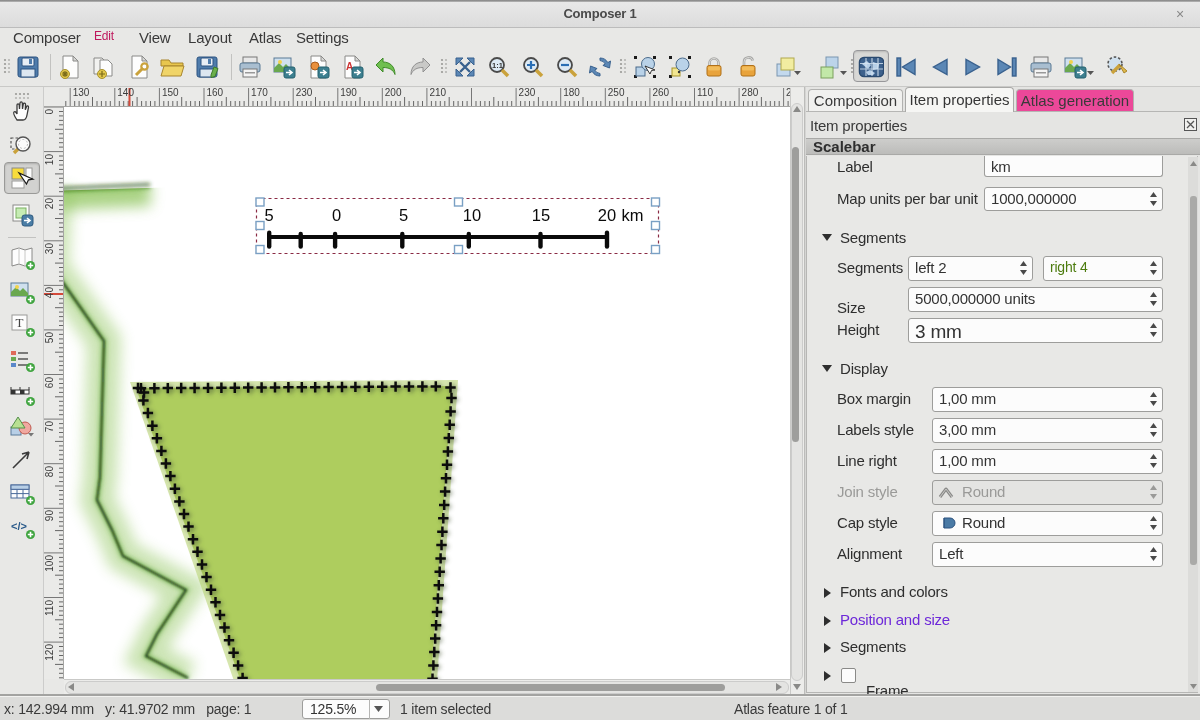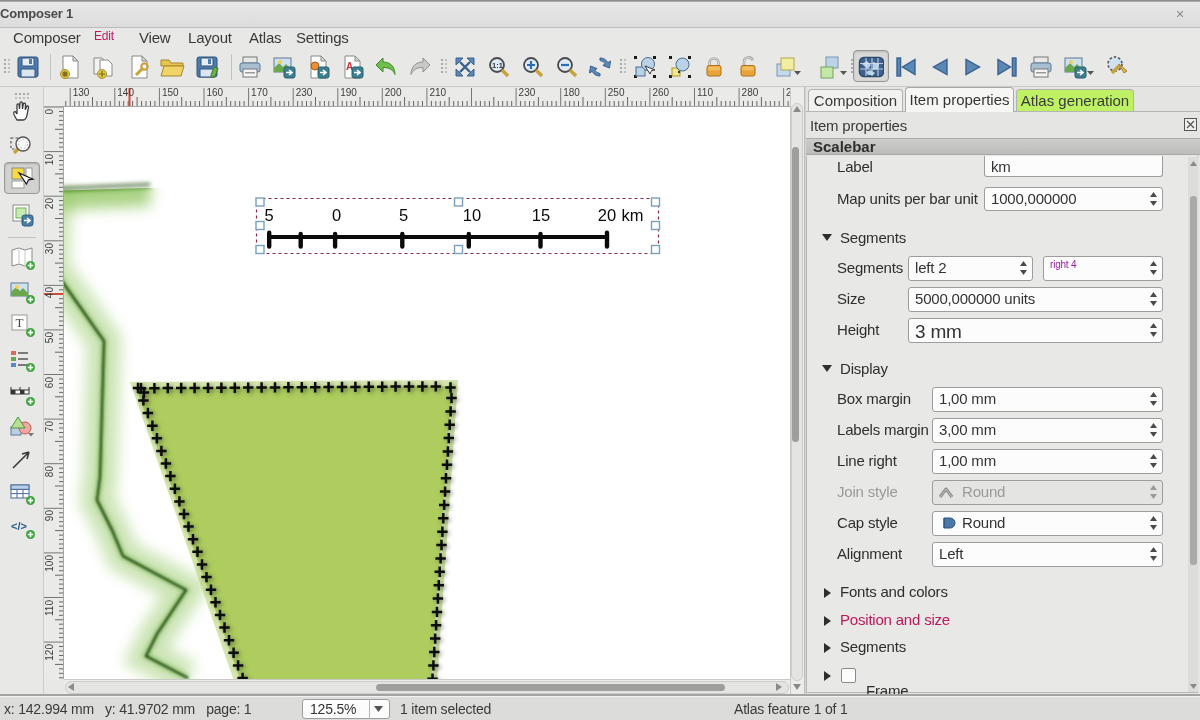--- a/index.html
+++ b/index.html
@@ -2,21 +2,21 @@
 <html><head><meta charset="utf-8"><style>
 *{margin:0;padding:0;box-sizing:border-box;-webkit-font-smoothing:antialiased}
 html,body{width:1200px;height:720px;overflow:hidden}
 body{transform:translateZ(0);font-family:"Liberation Sans",sans-serif;background:#e8e8e6;position:relative;font-size:15px;color:#3a3a3a}
 .abs{position:absolute}
 .lbl{position:absolute;white-space:nowrap;letter-spacing:-0.2px;transform:translateZ(0)}
 </style></head><body>
 
 <div class="abs" style="left:0;top:0;width:1200px;height:28px;background:linear-gradient(#e9e9e9,#dcdcdc);border-bottom:1px solid #bcbcbc"></div>
 <div class="abs" style="left:0;top:0;width:1200px;height:2px;background:linear-gradient(#7f7f7f,#b9b9b9)"></div>
-<div class="lbl" style="left:0;top:6px;width:1200px;text-align:left;font-size:13px;font-weight:bold;color:#4a4a4a">Composer 1</div>
+<div class="lbl" style="left:0;top:6px;width:1200px;text-align:center;font-size:13px;font-weight:bold;color:#4a4a4a">Composer 1</div>
 <div class="lbl" style="left:1176px;top:6px;font-size:14px;color:#888">×</div>
 <div class="lbl" style="left:13px;top:29px;font-size:15px;color:#3a3a3a">Composer</div>
 <div class="lbl" style="left:94px;top:29px;font-size:12px;color:#be185d">Edit</div>
 <div class="lbl" style="left:139px;top:29px;font-size:15px;color:#3a3a3a">View</div>
 <div class="lbl" style="left:188px;top:29px;font-size:15px;color:#3a3a3a">Layout</div>
 <div class="lbl" style="left:249px;top:29px;font-size:15px;color:#3a3a3a">Atlas</div>
 <div class="lbl" style="left:296px;top:29px;font-size:15px;color:#3a3a3a">Settings</div>
 <div class="abs" style="left:0;top:86px;width:1200px;height:1px;background:#c9c9c7"></div>
 <svg style="position:absolute;left:3px;top:58px" width="8" height="18" viewBox="0 0 8 18">
     <circle cx="2" cy="2" r="1.1" fill="#9a9a98"></circle>
@@ -902,21 +902,21 @@
   </svg>
 <svg style="position:absolute;left:776px;top:683px" width="6" height="8" viewBox="0 0 6 8">
     <path d="M6 4L0 0v8z" fill="#8a8a88"></path>
   </svg>
 <div class="abs" style="left:376px;top:683.5px;width:349px;height:7px;background:#9e9e9c;border-radius:4px"></div>
 <div class="abs" style="left:804px;top:87px;width:2px;height:610px;background:#d5d5d3;border-left:1px solid #bcbcba"></div>
 <div class="abs" style="left:806px;top:87px;width:394px;height:25px;background:#e4e4e2"></div>
 <div class="abs" style="left:806px;top:111px;width:394px;height:1px;background:#b6b6b4"></div>
 <div class="abs" style="left:808px;top:89px;width:95px;height:23px;background:#f1f1ef;border:1px solid #b2b2b0;border-bottom:1px solid #b6b6b4;border-radius:4px 4px 0 0;text-align:center;line-height:22px;font-size:15px;color:#3a3a3a">Composition</div>
 <div class="abs" style="left:905px;top:87px;width:109px;height:25px;background:#f6f6f4;border:1px solid #a9a9a7;border-bottom:none;border-radius:4px 4px 0 0;text-align:center;line-height:24px;font-size:15px;color:#353535">Item properties</div>
-<div class="abs" style="left:1016px;top:89px;width:118px;height:23px;background:#bef264;border:1px solid #b2b2b0;border-bottom:1px solid #b6b6b4;border-radius:4px 4px 0 0;text-align:center;line-height:22px;font-size:15px;color:#3a3a3a">Atlas generation</div>
+<div class="abs" style="left:1016px;top:89px;width:118px;height:23px;background:#ec4899;border:1px solid #b2b2b0;border-bottom:1px solid #b6b6b4;border-radius:4px 4px 0 0;text-align:center;line-height:22px;font-size:15px;color:#3a3a3a">Atlas generation</div>
 <div class="abs" style="left:806px;top:112px;width:394px;height:585px;background:#e5e5e3"></div>
 <div class="lbl" style="left:810px;top:117px;font-size:15px;color:#3a3a3a">Item properties</div>
 <svg style="position:absolute;left:1184px;top:118px" width="13" height="13" viewBox="0 0 13 13">
     <rect x="0.5" y="0.5" width="12" height="12" fill="#f0f0ee" stroke="#555"></rect>
     <path d="M3 3l7 7M10 3l-7 7" stroke="#555" stroke-width="1.3"></path>
   </svg>
 <div class="abs" style="left:806px;top:138px;width:394px;height:17px;background:linear-gradient(#cdcdcb,#bcbcba);border-top:1px solid #a9a9a7;border-bottom:1px solid #a9a9a7;font-weight:bold;color:#2e2e2e;font-size:15px;padding-left:7px;line-height:16px">Scalebar</div>
 <div class="abs" style="left:806px;top:156px;width:392px;height:537px;background:#e8e8e6;border:1px solid #b6b6b4;border-top:none"></div>
 <div class="abs" style="left:1188px;top:157px;width:10px;height:535px;background:#dcdcda"></div>
 <svg style="position:absolute;left:1190px;top:161px" width="7" height="5" viewBox="0 0 7 5">
@@ -945,28 +945,28 @@
 <div class="lbl" style="left:837px;top:259px;color:#2e2e2e">Segments</div>
 <div class="abs" style="left:908px;top:256px;width:125px;height:25px;background:#fcfcfc;border:1px solid #9d9d9b;border-radius:3px"></div>
 <div class="lbl" style="left:915px;top:259px;font-size:15px;color:#333">left 2</div>
 <svg style="position:absolute;left:1020px;top:261px" width="7" height="5" viewBox="0 0 7 5">
     <path d="M3.5 0L7 5H0z" fill="#4a4a4a"></path>
   </svg>
 <svg style="position:absolute;left:1020px;top:270px" width="7" height="5" viewBox="0 0 7 5">
     <path d="M3.5 5L7 0H0z" fill="#4a4a4a"></path>
   </svg>
 <div class="abs" style="left:1043px;top:256px;width:120px;height:25px;background:#fcfcfc;border:1px solid #9d9d9b;border-radius:3px"></div>
-<div class="lbl" style="left:1050px;top:259px;font-size:10px;color:#a21caf">right 4</div>
+<div class="lbl" style="left:1050px;top:259px;font-size:14px;color:#4d7c0f">right 4</div>
 <svg style="position:absolute;left:1150px;top:261px" width="7" height="5" viewBox="0 0 7 5">
     <path d="M3.5 0L7 5H0z" fill="#4a4a4a"></path>
   </svg>
 <svg style="position:absolute;left:1150px;top:270px" width="7" height="5" viewBox="0 0 7 5">
     <path d="M3.5 5L7 0H0z" fill="#4a4a4a"></path>
   </svg>
-<div class="lbl" style="left:837px;top:290px;color:#2e2e2e">Size</div>
+<div class="lbl" style="left:837px;top:299px;color:#2e2e2e">Size</div>
 <div class="abs" style="left:908px;top:287px;width:255px;height:25px;background:#fcfcfc;border:1px solid #9d9d9b;border-radius:3px"></div>
 <div class="lbl" style="left:915px;top:290px;font-size:15px;color:#333">5000,000000 units</div>
 <svg style="position:absolute;left:1150px;top:292px" width="7" height="5" viewBox="0 0 7 5">
     <path d="M3.5 0L7 5H0z" fill="#4a4a4a"></path>
   </svg>
 <svg style="position:absolute;left:1150px;top:301px" width="7" height="5" viewBox="0 0 7 5">
     <path d="M3.5 5L7 0H0z" fill="#4a4a4a"></path>
   </svg>
 <div class="lbl" style="left:837px;top:321px;color:#2e2e2e">Height</div>
 <div class="abs" style="left:908px;top:318px;width:255px;height:25px;background:#fcfcfc;border:1px solid #9d9d9b;border-radius:3px"></div>
@@ -983,21 +983,21 @@
 <div class="lbl" style="left:840px;top:360px;color:#2e2e2e">Display</div>
 <div class="lbl" style="left:837px;top:390px;color:#2e2e2e">Box margin</div>
 <div class="abs" style="left:932px;top:387px;width:231px;height:25px;background:#fcfcfc;border:1px solid #9d9d9b;border-radius:3px"></div>
 <div class="lbl" style="left:939px;top:390px;font-size:15px;color:#333">1,00 mm</div>
 <svg style="position:absolute;left:1150px;top:392px" width="7" height="5" viewBox="0 0 7 5">
     <path d="M3.5 0L7 5H0z" fill="#4a4a4a"></path>
   </svg>
 <svg style="position:absolute;left:1150px;top:401px" width="7" height="5" viewBox="0 0 7 5">
     <path d="M3.5 5L7 0H0z" fill="#4a4a4a"></path>
   </svg>
-<div class="lbl" style="left:837px;top:421px;color:#2e2e2e">Labels margin</div>
+<div class="lbl" style="left:837px;top:421px;color:#2e2e2e">Labels style</div>
 <div class="abs" style="left:932px;top:418px;width:231px;height:25px;background:#fcfcfc;border:1px solid #9d9d9b;border-radius:3px"></div>
 <div class="lbl" style="left:939px;top:421px;font-size:15px;color:#333">3,00 mm</div>
 <svg style="position:absolute;left:1150px;top:423px" width="7" height="5" viewBox="0 0 7 5">
     <path d="M3.5 0L7 5H0z" fill="#4a4a4a"></path>
   </svg>
 <svg style="position:absolute;left:1150px;top:432px" width="7" height="5" viewBox="0 0 7 5">
     <path d="M3.5 5L7 0H0z" fill="#4a4a4a"></path>
   </svg>
 <div class="lbl" style="left:837px;top:452px;color:#2e2e2e">Line right</div>
 <div class="abs" style="left:932px;top:449px;width:231px;height:25px;background:#fcfcfc;border:1px solid #9d9d9b;border-radius:3px"></div>
@@ -1043,21 +1043,21 @@
 <svg style="position:absolute;left:1150px;top:556px" width="7" height="5" viewBox="0 0 7 5">
     <path d="M3.5 5L7 0H0z" fill="#4a4a4a"></path>
   </svg>
 <svg style="position:absolute;left:824px;top:588px" width="7" height="10" viewBox="0 0 7 10">
     <path d="M0 0v10l7-5z" fill="#2e2e2e"></path>
   </svg>
 <div class="lbl" style="left:840px;top:583px;color:#2e2e2e">Fonts and colors</div>
 <svg style="position:absolute;left:824px;top:616px" width="7" height="10" viewBox="0 0 7 10">
     <path d="M0 0v10l7-5z" fill="#2e2e2e"></path>
   </svg>
-<div class="lbl" style="left:840px;top:611px;color:#be185d">Position and size</div>
+<div class="lbl" style="left:840px;top:611px;color:#6d28d9">Position and size</div>
 <svg style="position:absolute;left:824px;top:643px" width="7" height="10" viewBox="0 0 7 10">
     <path d="M0 0v10l7-5z" fill="#2e2e2e"></path>
   </svg>
 <div class="lbl" style="left:840px;top:638px;color:#2e2e2e">Segments</div>
 <svg style="position:absolute;left:824px;top:671px" width="7" height="10" viewBox="0 0 7 10">
     <path d="M0 0v10l7-5z" fill="#2e2e2e"></path>
   </svg>
 <div class="abs" style="left:841px;top:668px;width:15px;height:15px;background:#fcfcfc;border:1px solid #8a8a88;border-radius:2px"></div>
 <div class="lbl" style="left:866px;top:682px;color:#2e2e2e">Frame</div>
 <div class="abs" style="left:0;top:694px;width:1200px;height:26px;background:#dcdcda;border-top:2px solid #a3a3a1"></div>

